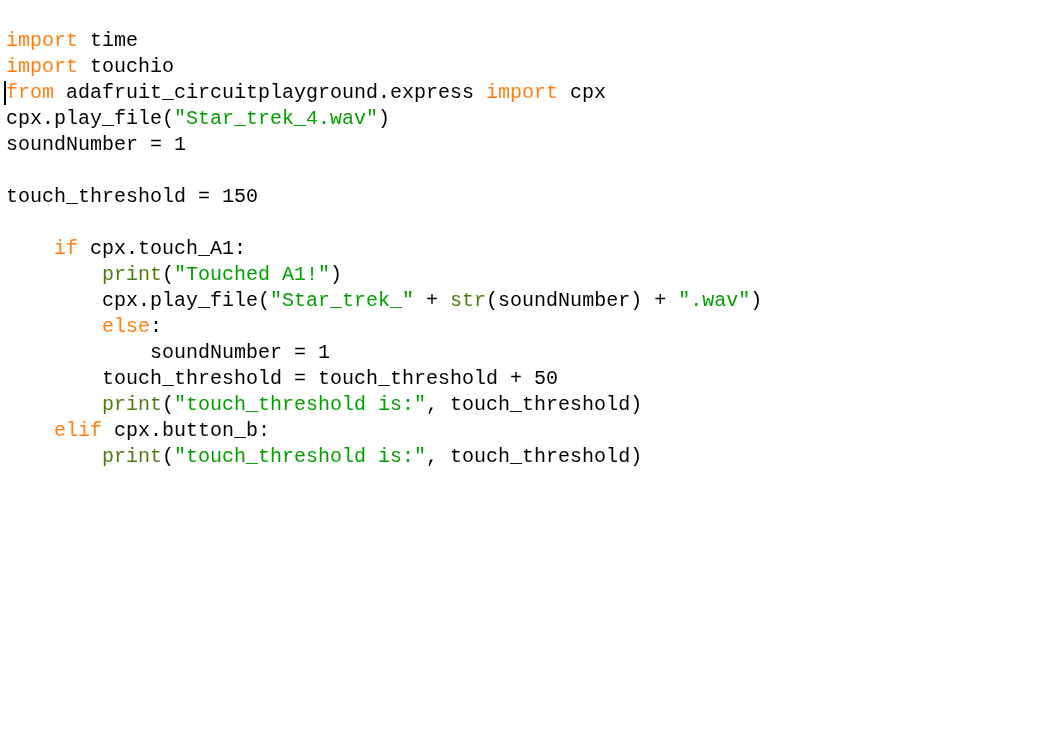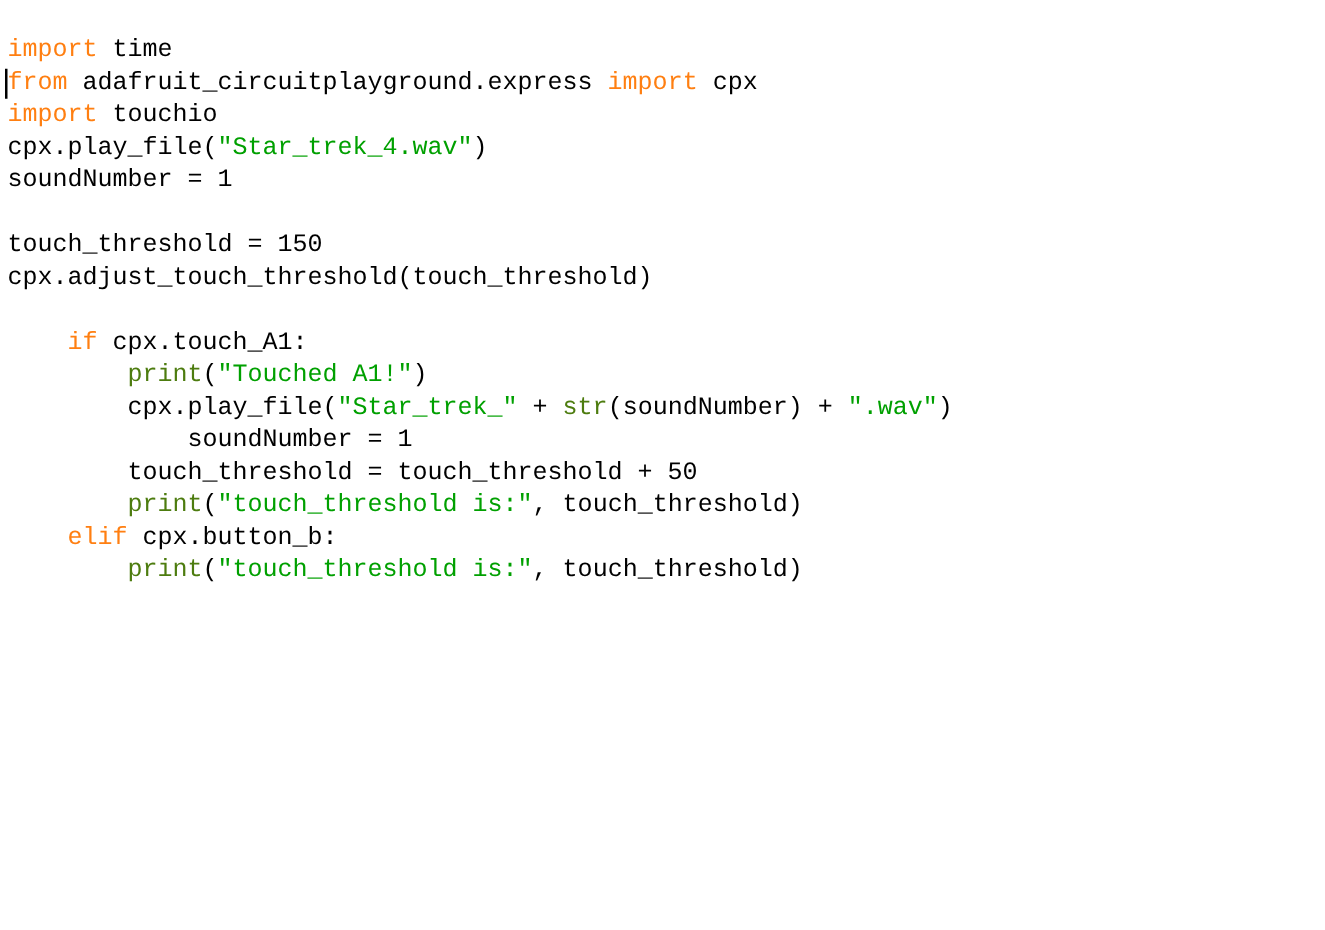--- a/index.html
+++ b/index.html
@@ -46,31 +46,31 @@
     height: 24px;
     background: #000000;
   }
 </style>
 <style>#editor{background:#ffffff;}.code-line{color:#000000;}.tok-kw{color:#ff7f11;}.tok-str{color:#00a000;}.tok-builtin{color:#4d7c0f;}.tok-plain{color:#000000;}</style></head>
 <body>
 
 <div id="editor">
   <div id="code-area">
       <div class="code-line"><span class="tok-kw">import</span><span class="tok-plain"> time</span></div>
+      <div class="code-line"><span class="tok-kw">import</span><span class="tok-plain"> touchio</span></div>
       <div class="code-line"><span class="caret" style="background: rgb(0, 0, 0);"></span><span class="tok-kw">from</span><span class="tok-plain"> adafruit_circuitplayground.express </span><span class="tok-kw">import</span><span class="tok-plain"> cpx</span></div>
-      <div class="code-line"><span class="tok-kw">import</span><span class="tok-plain"> touchio</span></div>
       <div class="code-line"><span class="tok-plain">cpx.play_file(</span><span class="tok-str">"Star_trek_4.wav"</span><span class="tok-plain">)</span></div>
       <div class="code-line"><span class="tok-plain">soundNumber = 1</span></div>
       <div class="code-line">&nbsp;</div>
       <div class="code-line"><span class="tok-plain">touch_threshold = 150</span></div>
-      <div class="code-line"><span class="tok-plain">cpx.adjust_touch_threshold(touch_threshold)</span></div>
       <div class="code-line">&nbsp;</div>
       <div class="code-line"><span class="tok-plain">    </span><span class="tok-kw">if</span><span class="tok-plain"> cpx.touch_A1:</span></div>
       <div class="code-line"><span class="tok-plain">        </span><span class="tok-builtin">print</span><span class="tok-plain">(</span><span class="tok-str">"Touched A1!"</span><span class="tok-plain">)</span></div>
       <div class="code-line"><span class="tok-plain">        cpx.play_file(</span><span class="tok-str">"Star_trek_"</span><span class="tok-plain"> + </span><span class="tok-builtin">str</span><span class="tok-plain">(soundNumber) + </span><span class="tok-str">".wav"</span><span class="tok-plain">)</span></div>
+      <div class="code-line"><span class="tok-plain">        </span><span class="tok-kw">else</span><span class="tok-plain">:</span></div>
       <div class="code-line"><span class="tok-plain">            soundNumber = 1</span></div>
       <div class="code-line"><span class="tok-plain">        touch_threshold = touch_threshold + 50</span></div>
       <div class="code-line"><span class="tok-plain">        </span><span class="tok-builtin">print</span><span class="tok-plain">(</span><span class="tok-str">"touch_threshold is:"</span><span class="tok-plain">, touch_threshold)</span></div>
       <div class="code-line"><span class="tok-plain">    </span><span class="tok-kw">elif</span><span class="tok-plain"> cpx.button_b:</span></div>
       <div class="code-line"><span class="tok-plain">        </span><span class="tok-builtin">print</span><span class="tok-plain">(</span><span class="tok-str">"touch_threshold is:"</span><span class="tok-plain">, touch_threshold)</span></div>
       <div class="code-line">&nbsp;</div>
       <div class="code-line">&nbsp;</div>
       <div class="code-line">&nbsp;</div>
     </div>
 </div>

